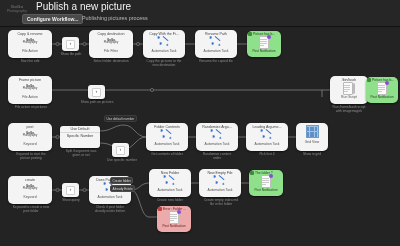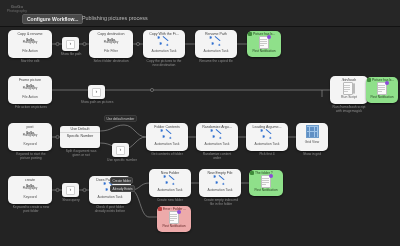--- a/index.html
+++ b/index.html
@@ -159,20 +159,21 @@
   .scriptico .ln { position:absolute;left:1.4px;height:.7px;background:#cacaca;width:6px; }
 </style>
 </head>
 <body>
 
 <div id="header">
   <div id="logo">
     <div class="l1">GoGo</div>
     <div class="l2">Photography</div>
   </div>
+  <div id="page-title">Publish a new picture</div>
   <div id="cfg-btn">Configure Workflow...</div>
   <div id="subtitle">Publishing pictures process</div>
 </div>
 
 <div id="canvas">
 
   <svg id="wires">
     <g stroke="#8e8e8e" stroke-width="0.7" fill="none">
 
       <path d="M52,17 H62"></path>

